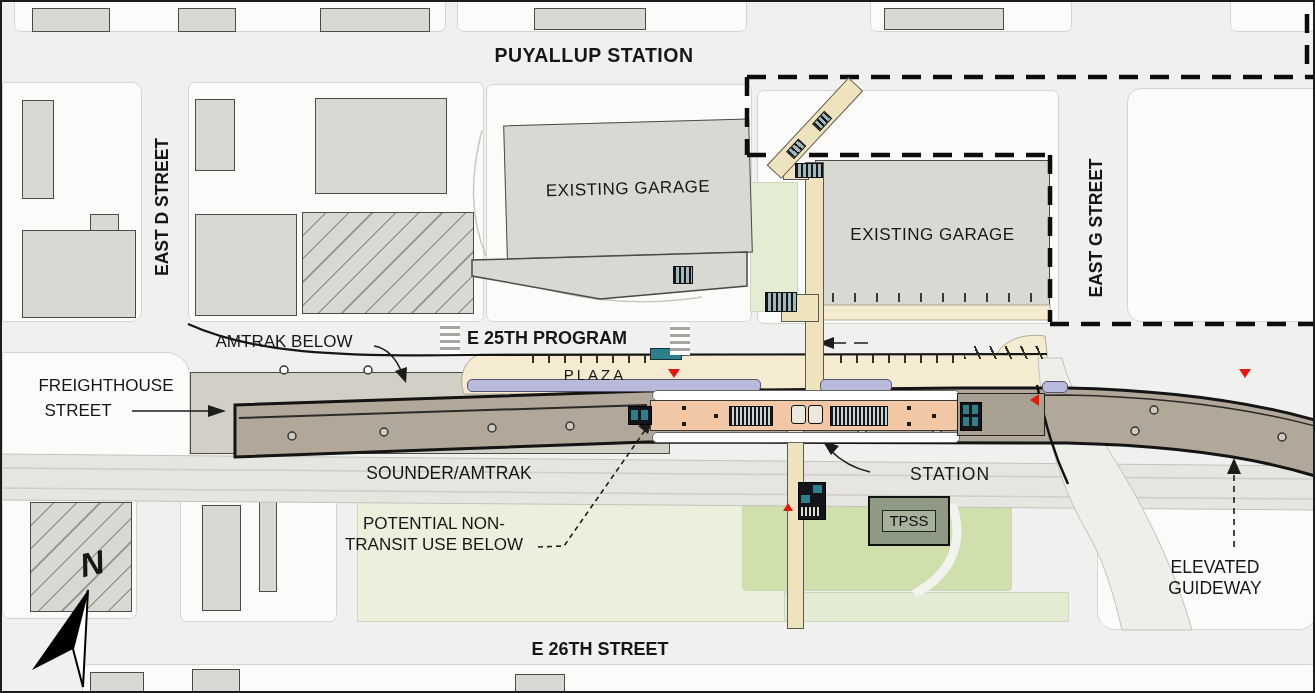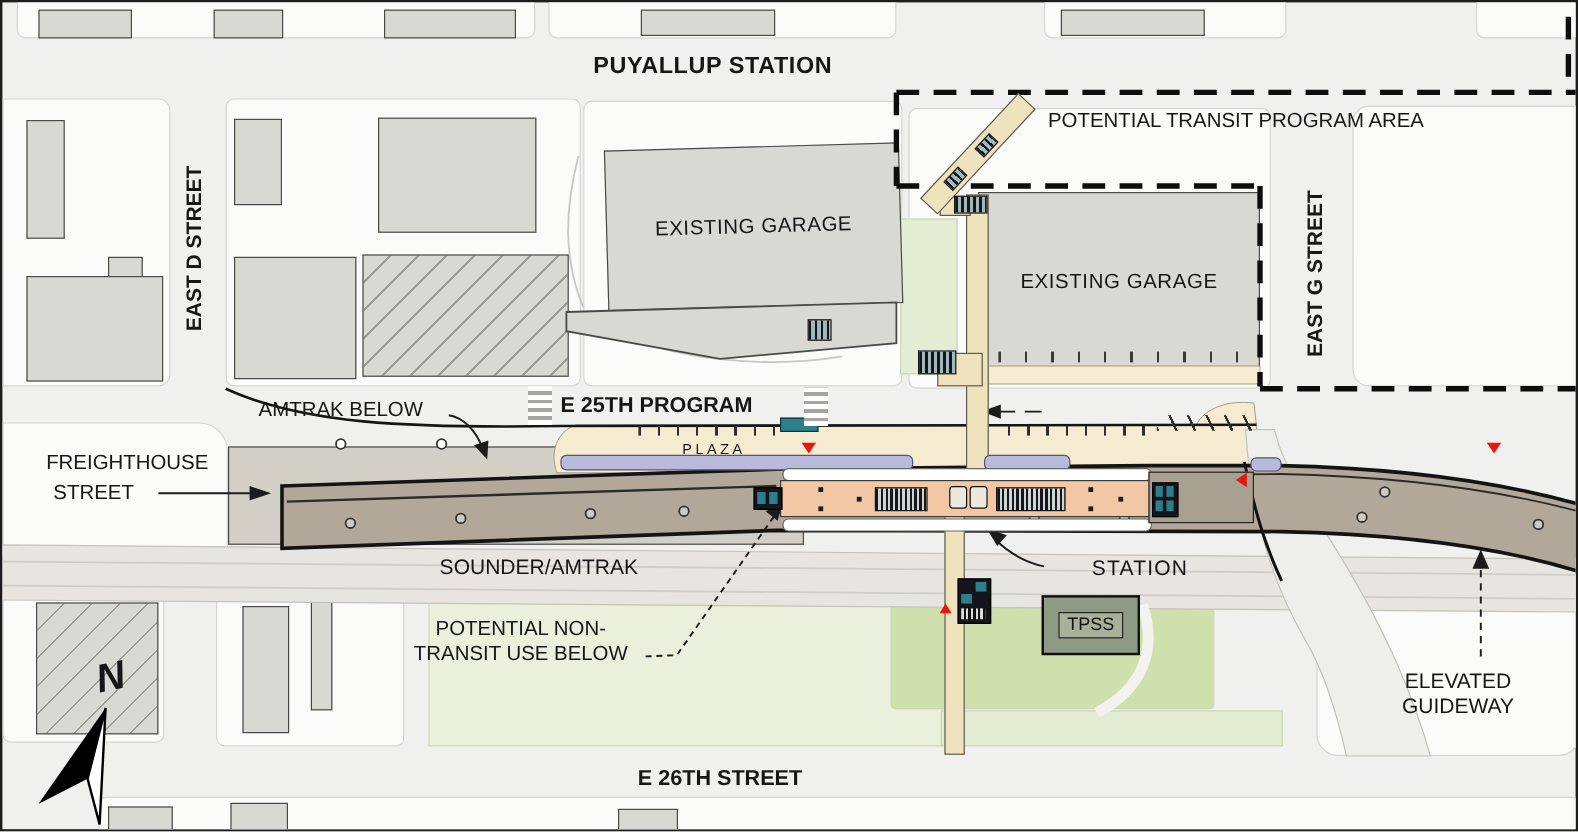--- a/index.html
+++ b/index.html
@@ -208,26 +208,25 @@
   <div class="mid" style="left:830px;top:291px;width:208px;height:9px;background-image:repeating-linear-gradient(90deg,#3a3a38 0 2px,transparent 2px 22px);"></div>
   <div class="zebra" style="left:438px;top:320px;width:20px;height:32px;"></div>
   <div class="zebra" style="left:668px;top:321px;width:20px;height:32px;"></div>
 
   <div class="tri" style="left:666px;top:367px;border-left:6px solid transparent;border-right:6px solid transparent;border-top:9px solid var(--red,#e8170d);"></div>
   <div class="tri" style="left:1237px;top:367px;border-left:6px solid transparent;border-right:6px solid transparent;border-top:9px solid var(--red,#e8170d);"></div>
   <div class="tri" style="left:1028px;top:392px;border-top:6px solid transparent;border-bottom:6px solid transparent;border-right:9px solid var(--red,#e8170d);"></div>
   <div class="tri" style="left:781px;top:501px;border-left:5px solid transparent;border-right:5px solid transparent;border-bottom:8px solid var(--red,#e8170d);"></div>
 
   <div class="lbl bold" style="left:592px;top:53px;font-size:19.5px;letter-spacing:.5px;">PUYALLUP STATION</div>
-  <div class="lbl" style="left:1028px;top:99px;font-size:17px;">POTENTIAL TRANSIT PROGRAM AREA</div>
   <div class="lbl bold vert" style="left:160px;top:205px;font-size:17.5px;">EAST D STREET</div>
   <div class="lbl bold vert" style="left:1094px;top:226px;font-size:17.5px;">EAST G STREET</div>
   <div class="lbl" style="left:282px;top:340px;font-size:17px;">AMTRAK BELOW</div>
   <div class="lbl bold" style="left:545px;top:336px;font-size:18px;">E 25TH PROGRAM</div>
-  <div class="lbl" style="left:585px;top:372px;font-size:12px;letter-spacing:3px;padding-left:16px;">PLAZA</div>
+  <div class="lbl" style="left:585px;top:372px;font-size:15px;letter-spacing:3px;padding-left:16px;">PLAZA</div>
   <div class="lbl" style="left:104px;top:384px;font-size:17px;">FREIGHTHOUSE</div>
   <div class="lbl" style="left:76px;top:409px;font-size:17px;">STREET</div>
   <div class="lbl" style="left:447px;top:471px;font-size:17.5px;">SOUNDER/AMTRAK</div>
   <div class="lbl" style="left:926px;top:472px;font-size:17.5px;letter-spacing:1px;margin-left:22px;">STATION</div>
   <div class="lbl" style="left:1213px;top:576px;font-size:17.5px;text-align:center;line-height:21px;">
     <div>ELEVATED</div>
     <div>GUIDEWAY</div>
   </div>
   <div class="lbl" style="left:432px;top:532px;font-size:17px;text-align:center;line-height:21px;">
     <div>POTENTIAL NON-</div>

